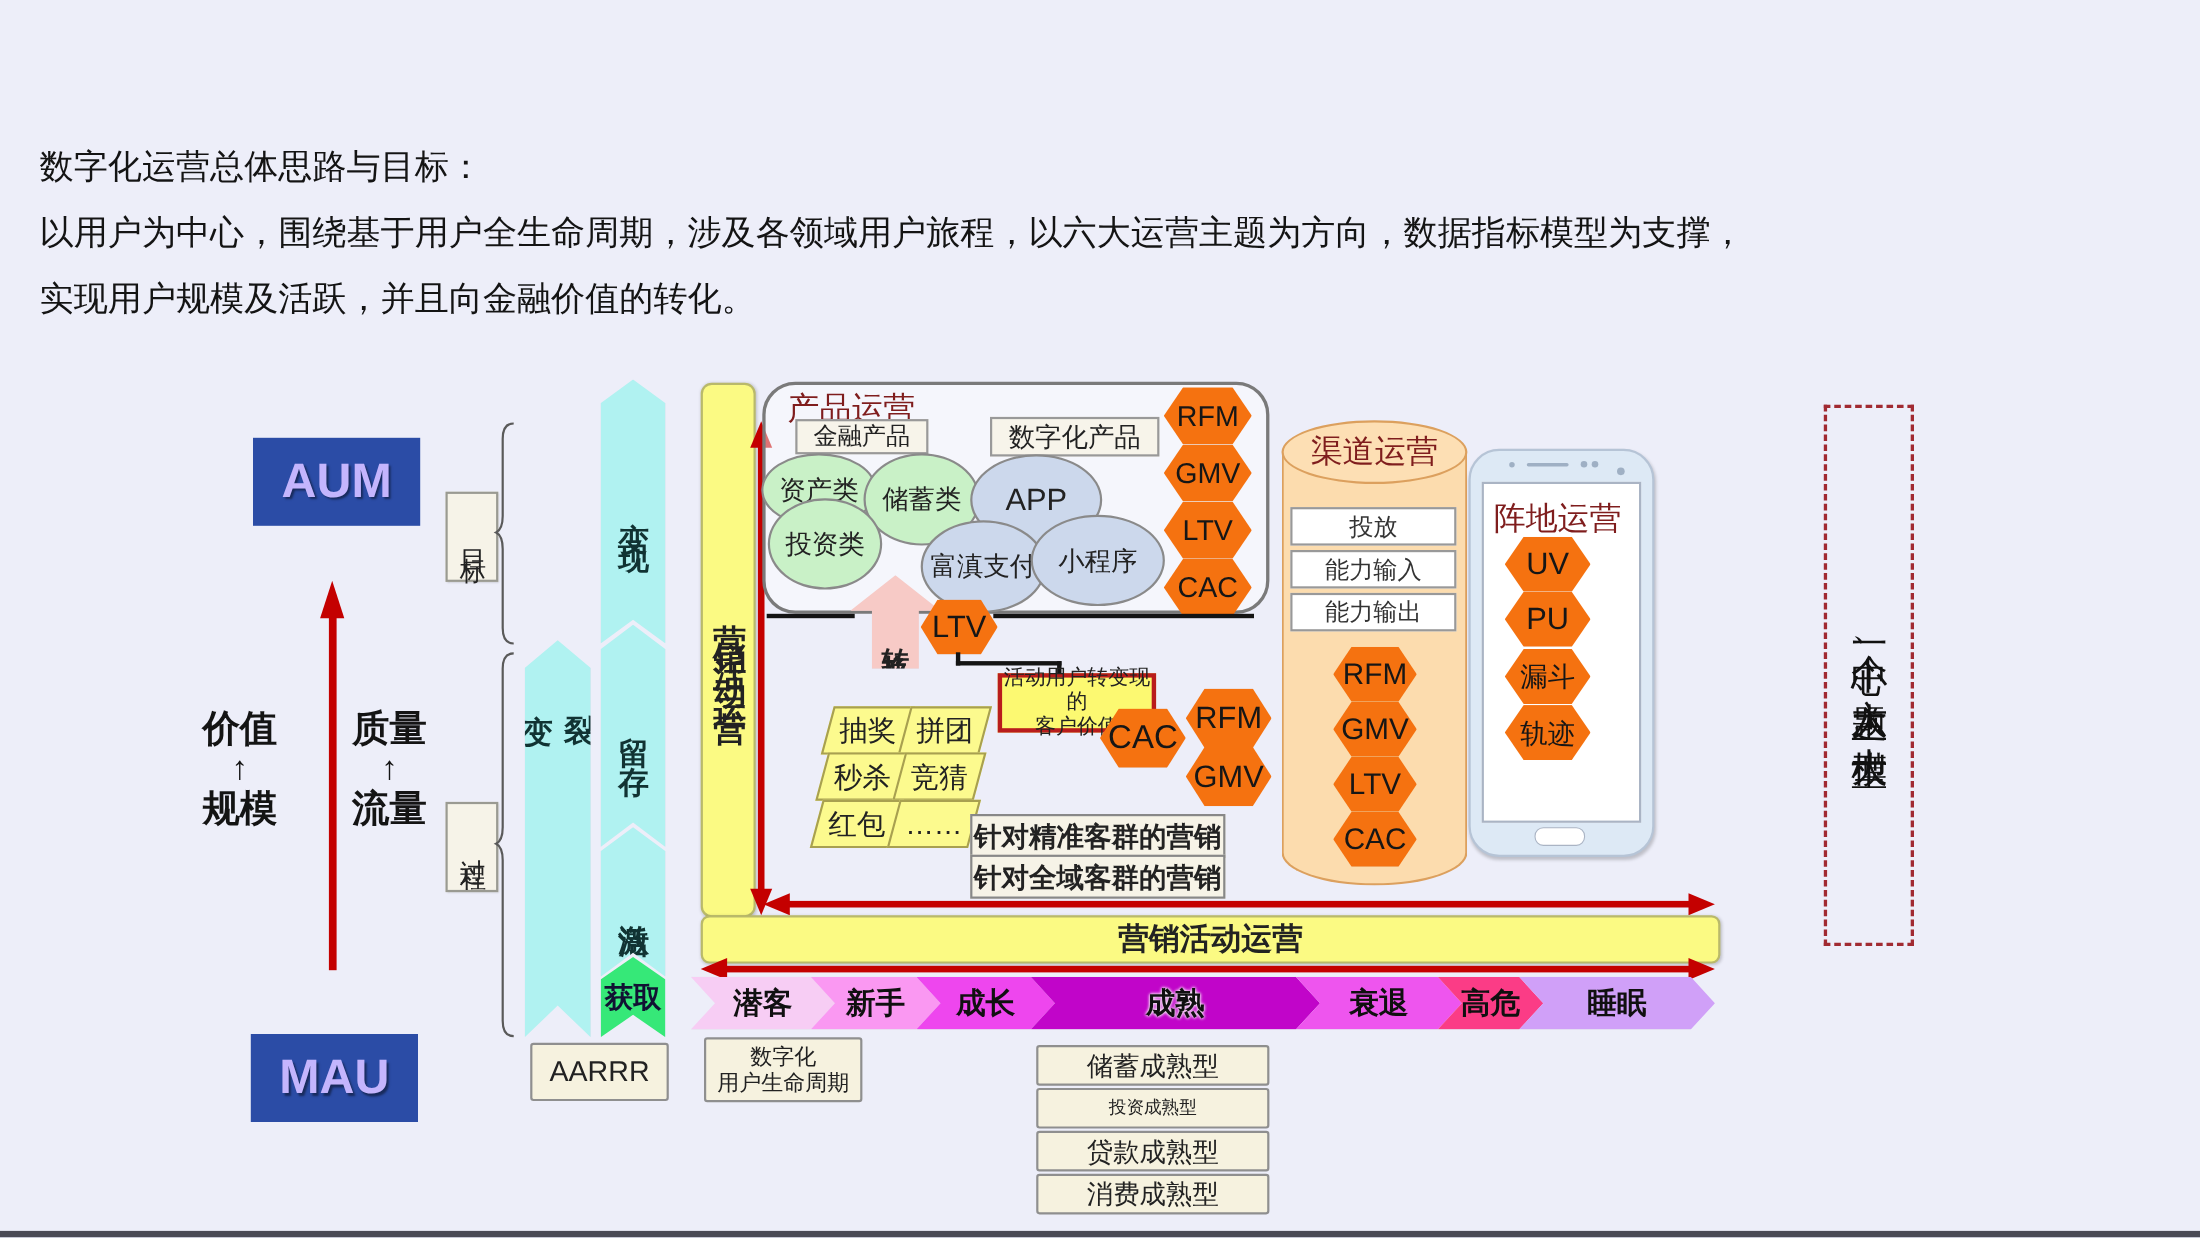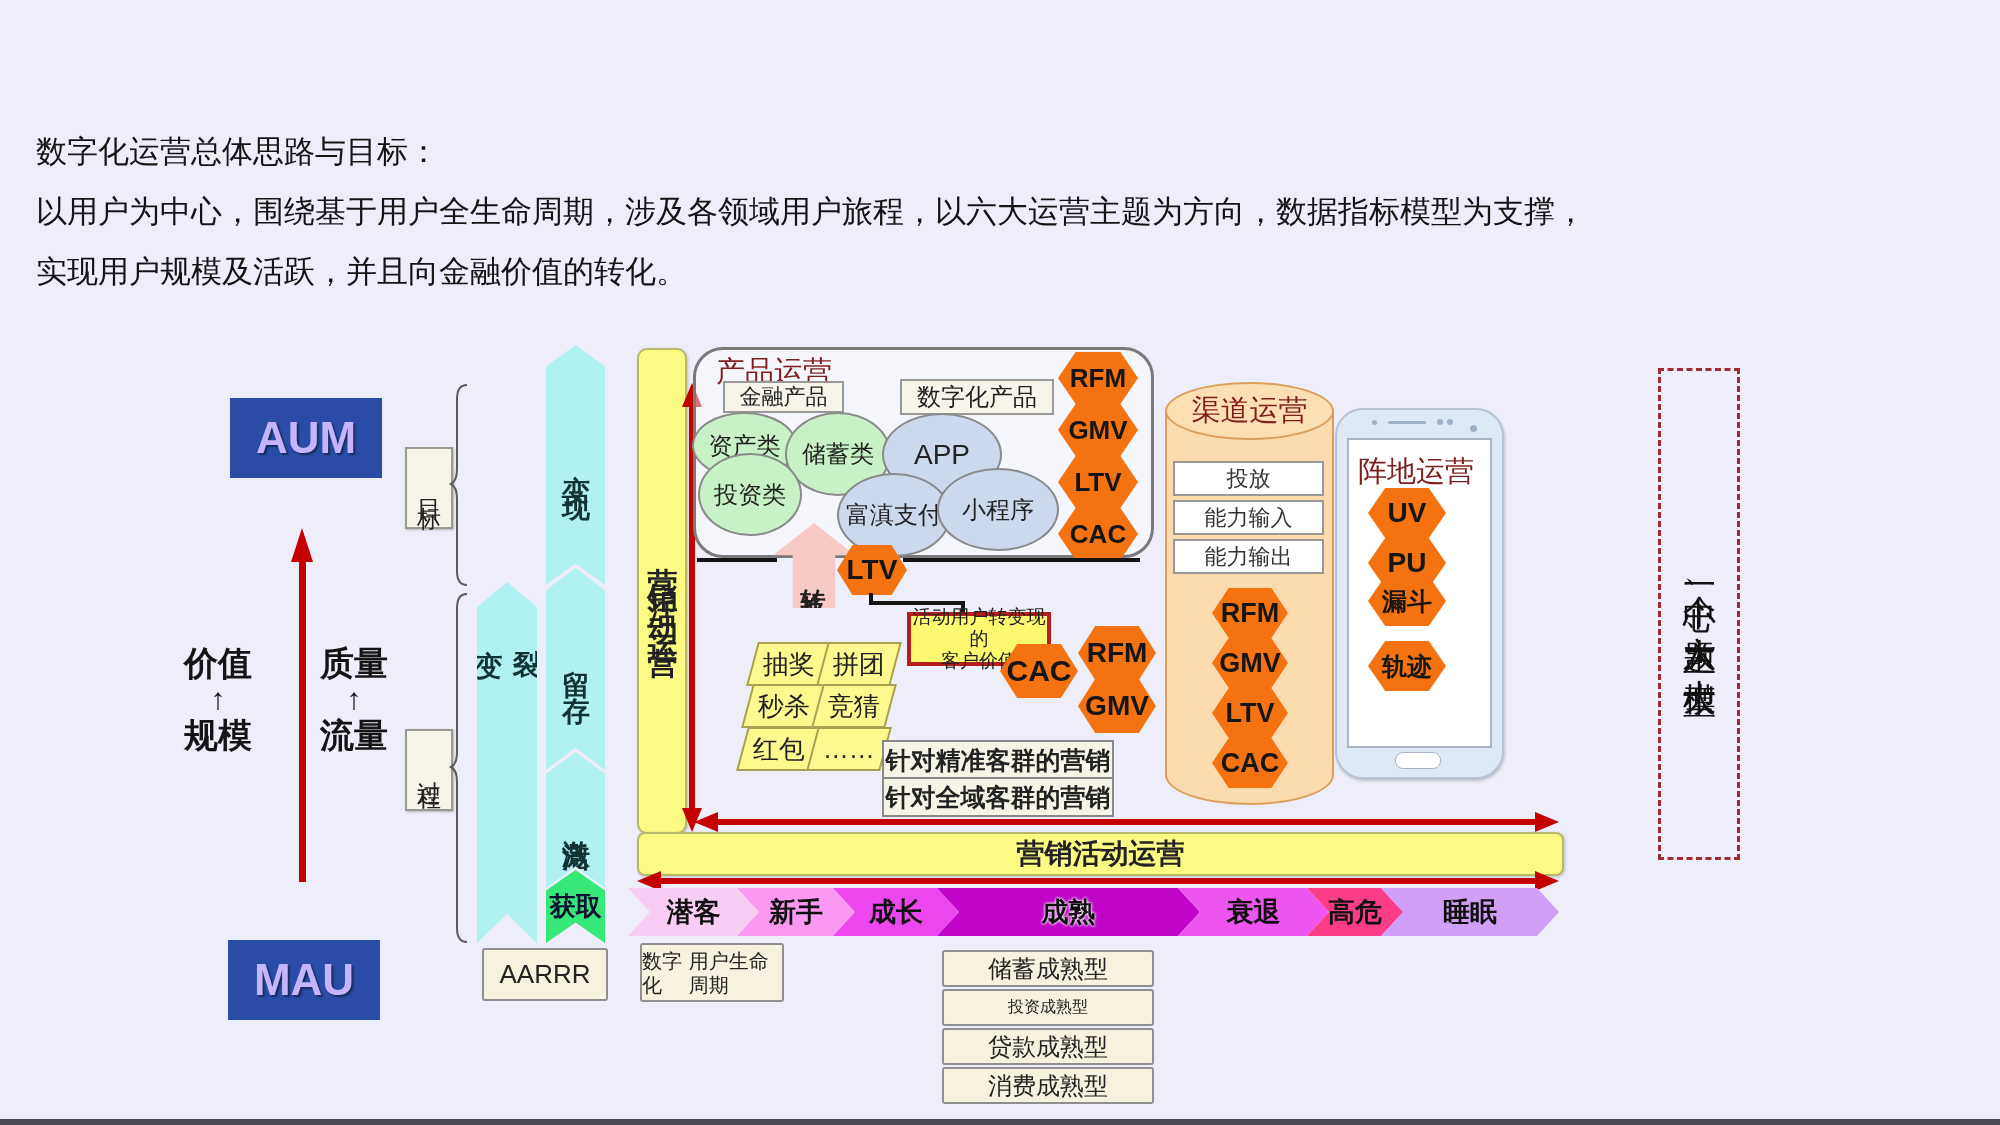--- a/index.html
+++ b/index.html
@@ -44,21 +44,21 @@
   .rline{background:#c40000;}
   .tri{width:0;height:0;}
 
   
   .container-round{border:3px solid #7a7a7a;border-radius:30px;background:rgba(255,255,255,.45);}
   .label-box{background:#f7f4ea;border:2px solid #999;color:#222;}
   .ellipse{border-radius:50%;border:2px solid #8a8a8a;font-size:24px;color:#222;}
   .ell-green{background:#c9f1c7;}
   .ell-blue{background:#ccd8ec;}
 
-  .hex{background:#f57210;font-weight:bold;color:#161616;
+  .hex{background:#f57210;font-weight:normal;color:#161616;
        clip-path:polygon(22% 0,78% 0,100% 50%,78% 100%,22% 100%,0 50%);
        filter:drop-shadow(0 1px 1px rgba(130,60,0,.55));}
 
   .blackline{background:#141414;}
 
   .block-arrow-up{background:#f7cac6;clip-path:polygon(50% 0,100% 38%,76% 38%,76% 100%,24% 100%,24% 38%,0 38%);
        filter:drop-shadow(0 0 1px #b88);}
   .block-arrow-up .vchar{writing-mode:vertical-rl;font-size:25px;font-weight:600;letter-spacing:6px;color:#222;}
 
   .note{background:#fcf971;border:4px solid #b91c1c;font-size:19px;line-height:22px;text-align:center;color:#222;}
@@ -136,21 +136,21 @@
   </div>
   <div class="abs band flexc" style="left:546px;top:752px;width:59px;height:136px;clip-path:polygon(50% 0,100% 16%,100% 100%,50% 84%,0 100%,0 16%);">
     <div class="vchar" style="letter-spacing:2px;">激活</div>
   </div>
   <div class="abs band flexc" style="left:546px;top:870px;width:59px;height:73px;background:#36e878;clip-path:polygon(50% 0,100% 28%,100% 100%,50% 72%,0 100%,0 28%);">
     <div style="font-size:26px;font-weight:bold;color:#113;">获取</div>
   </div>
 
   <div class="abs beige-box flexc" style="left:482px;top:948px;width:122px;height:49px;font-size:26px;">AARRR</div>
 
-  <div class="abs beige-box" style="left:640px;top:943px;width:140px;height:55px;font-size:20px;line-height:24px;display:flex;align-items:center;justify-content:center;">
+  <div class="abs beige-box" style="left:640px;top:943px;width:140px;height:55px;font-size:20px;line-height:24px;display:flex;flex-direction:column;align-items:center;justify-content:center;">
     <div>数字化</div>
     <div>用户生命周期</div>
   </div>
 
   <div class="abs ybar flexc" style="left:637px;top:348px;width:46px;height:482px;">
     <div class="ybar-v-label">营销活动运营</div>
   </div>
 
   <div class="abs tri" style="left:682px;top:383px;border-left:10px solid transparent;border-right:10px solid transparent;border-bottom:24px solid #c40000;"></div>
   <div class="abs rline" style="left:689px;top:404px;width:6px;height:406px;"></div>
@@ -235,21 +235,21 @@
   <div class="abs" style="left:1372px;top:420px;width:5px;height:5px;border-radius:50%;background:#9fb0c4;"></div>
   <div class="abs" style="left:1388px;top:421px;width:38px;height:3px;border-radius:2px;background:#9fb0c4;"></div>
   <div class="abs" style="left:1437px;top:419px;width:6px;height:6px;border-radius:50%;background:#9fb0c4;"></div>
   <div class="abs" style="left:1447px;top:419px;width:6px;height:6px;border-radius:50%;background:#9fb0c4;"></div>
   <div class="abs" style="left:1470px;top:425px;width:7px;height:7px;border-radius:50%;background:#9fb0c4;"></div>
   <div class="abs screen" style="left:1347px;top:438px;width:141px;height:306px;"></div>
   <div class="abs" style="left:1395px;top:752px;width:44px;height:15px;border-radius:8px;background:#fff;border:1.5px solid #aab4c4;"></div>
   <div class="abs ops-title" style="left:1358px;top:452px;">阵地运营</div>
   <div class="abs hex flexc" style="left:1368px;top:488px;width:78px;height:50px;font-size:28px;">UV</div>
   <div class="abs hex flexc" style="left:1368px;top:538px;width:78px;height:50px;font-size:28px;">PU</div>
-  <div class="abs hex flexc" style="left:1368px;top:576px;width:78px;height:50px;font-size:25px;">漏斗</div>
+  <div class="abs hex flexc" style="left:1368px;top:590px;width:78px;height:50px;font-size:25px;">漏斗</div>
   <div class="abs hex flexc" style="left:1368px;top:641px;width:78px;height:50px;font-size:25px;">轨迹</div>
 
   <div class="abs ybar flexc" style="left:637px;top:832px;width:923px;height:40px;border-radius:8px;">
     <div class="ybar-h-label">营销活动运营</div>
   </div>
 
   <div class="abs tri" style="left:637px;top:871px;border-top:10px solid transparent;border-bottom:10px solid transparent;border-right:24px solid #c40000;"></div>
   <div class="abs rline" style="left:658px;top:878px;width:880px;height:6px;"></div>
   <div class="abs tri" style="left:1535px;top:871px;border-top:10px solid transparent;border-bottom:10px solid transparent;border-left:24px solid #c40000;"></div>
 

